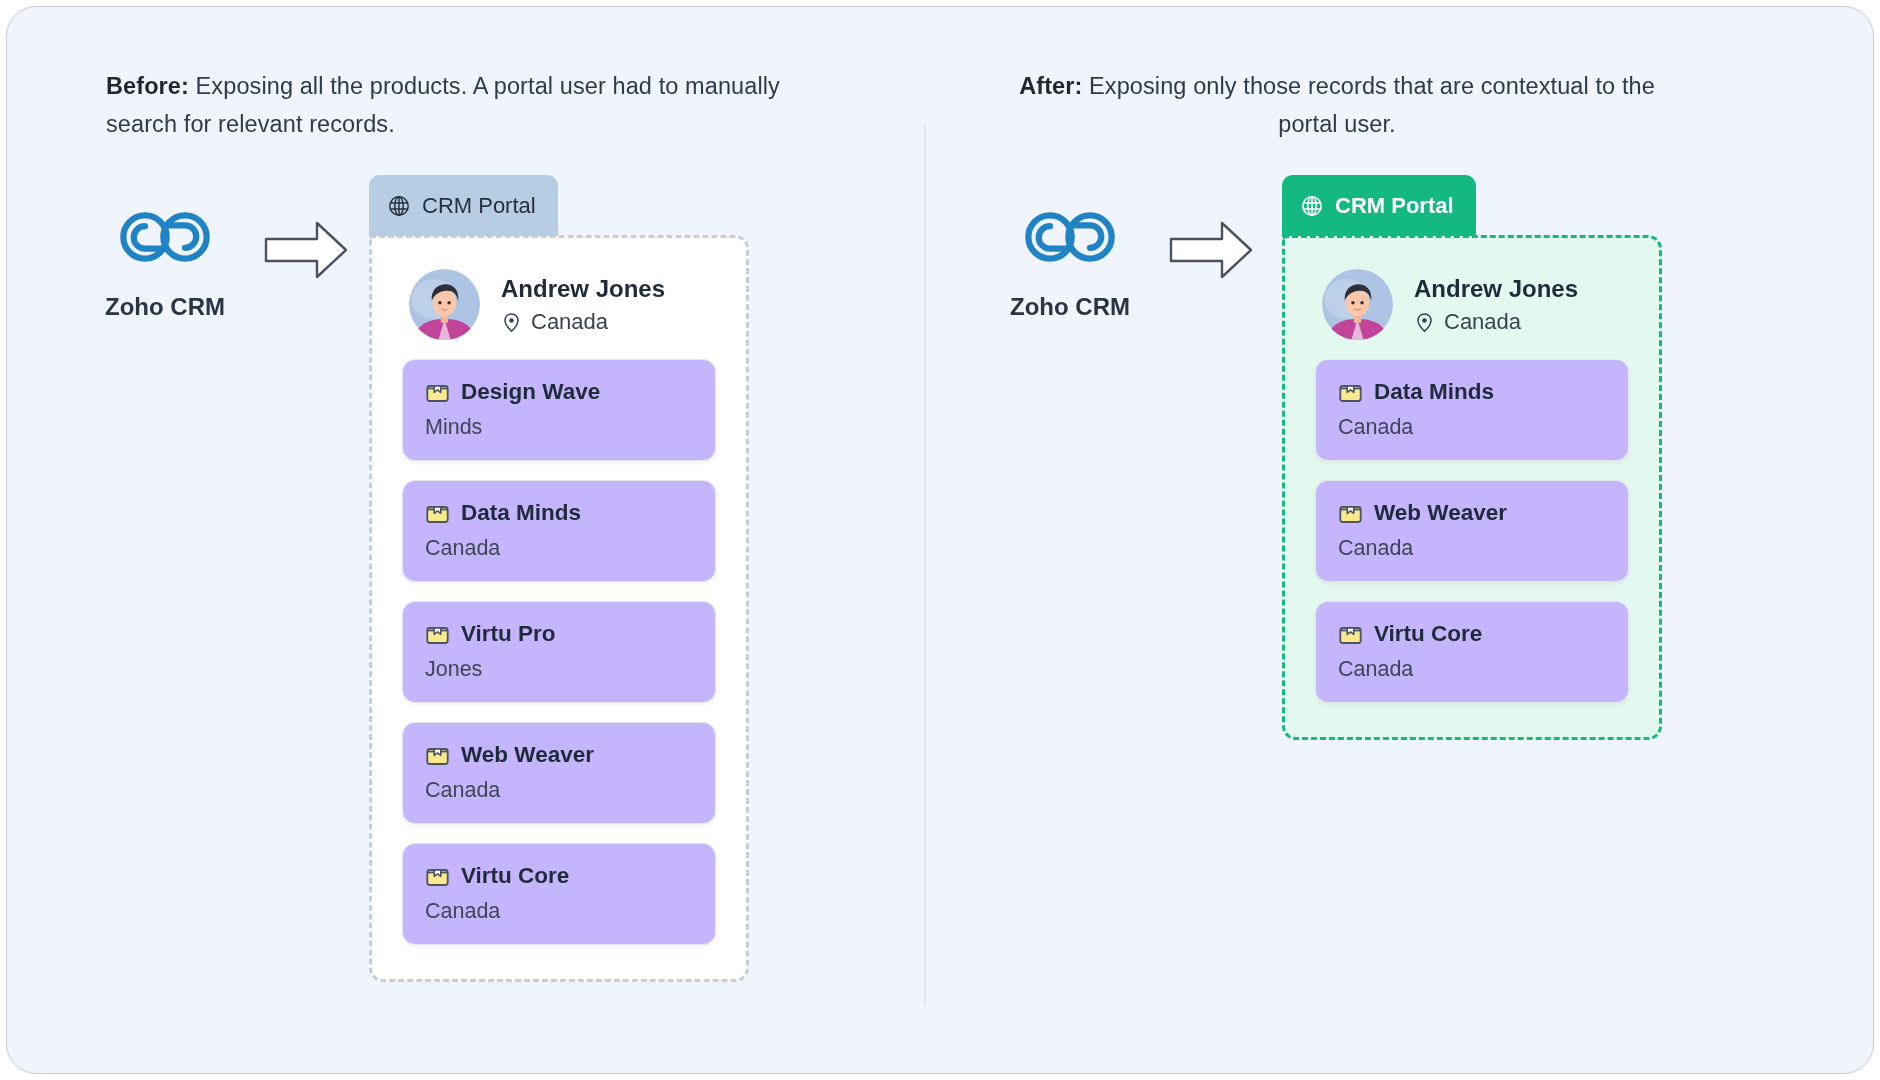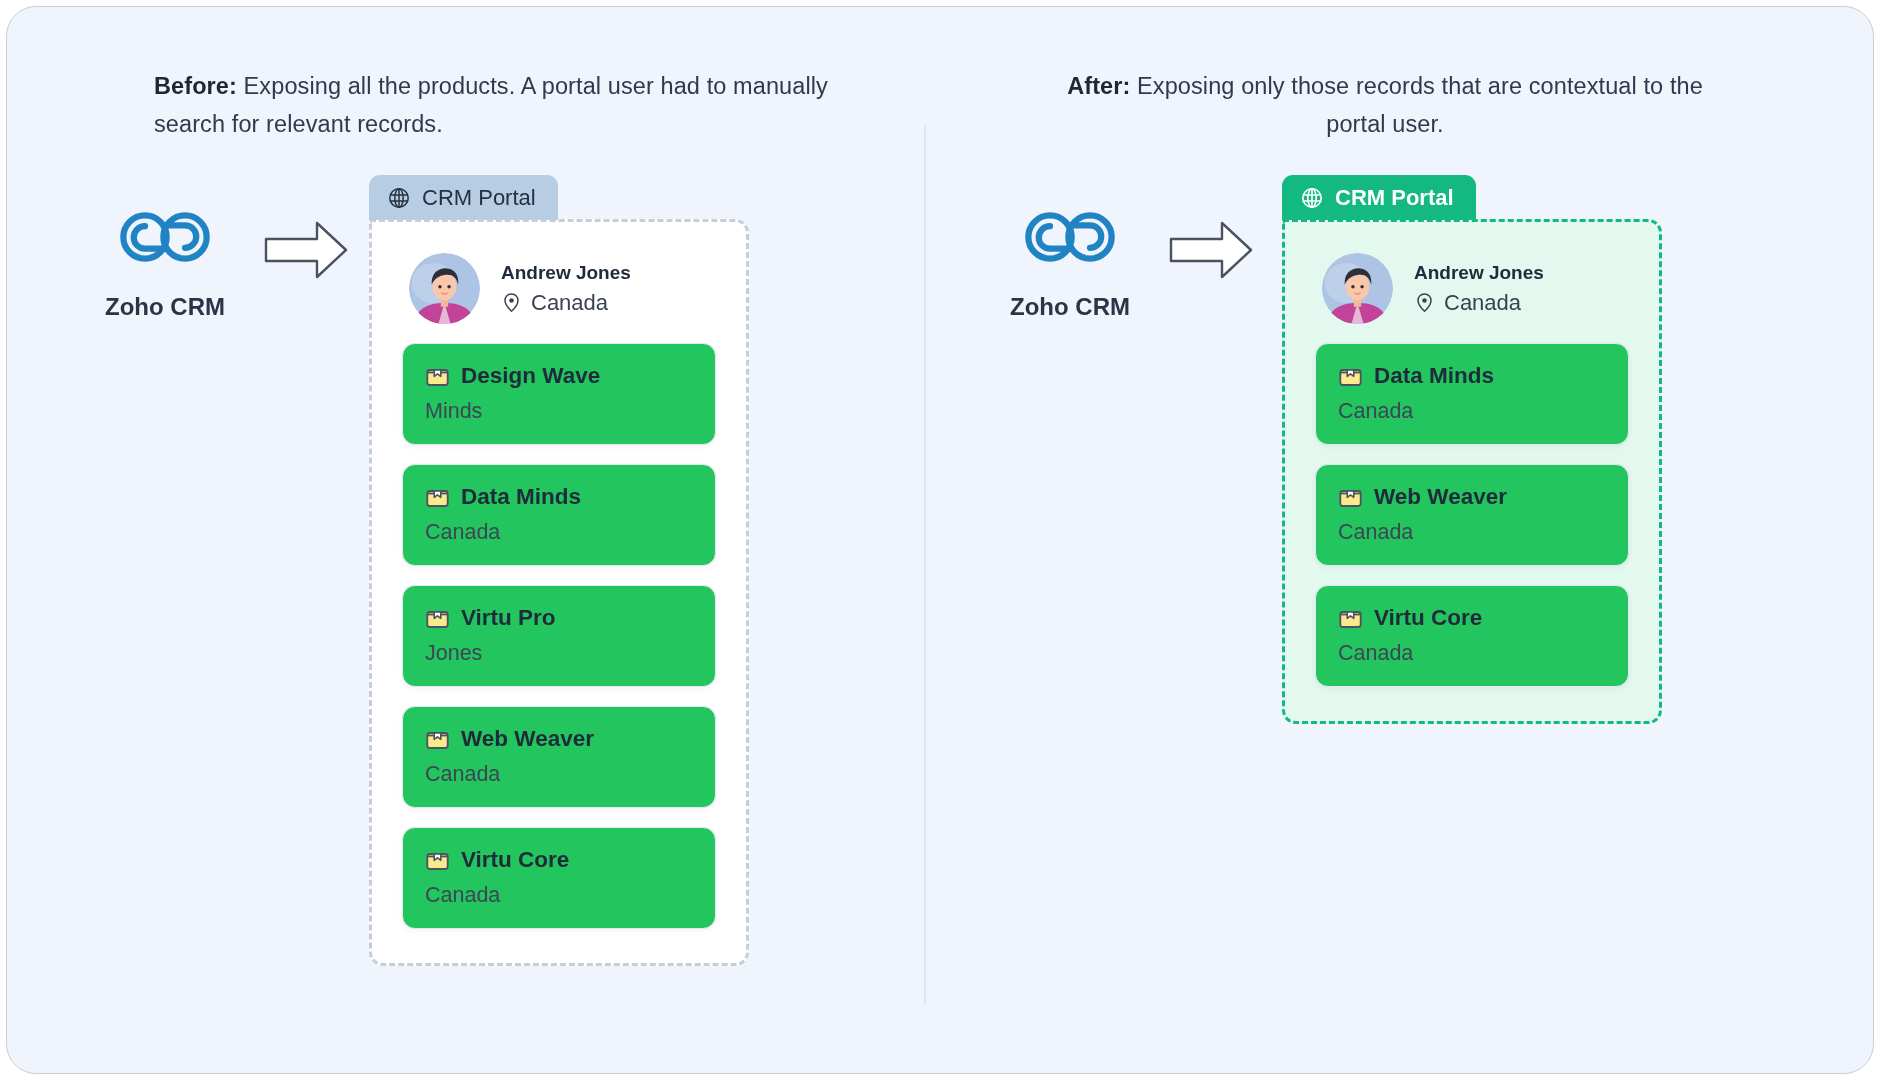--- a/index.html
+++ b/index.html
@@ -40,21 +40,20 @@
   .side-before { left: 0; width: 917px; height: 1080px; }
   .side-after  { left: 919px; width: 949px; height: 1080px; }
 
   .caption {
     position: absolute;
     font-size: 23.5px;
     line-height: 38px;
     color: #2f3a4c;
     font-weight: 400;
     letter-spacing: 0.1px;
-    margin-left: 48px;
   }
   .caption b { font-weight: 700; color: #1f2733; }
   .caption-before { left: 99px; top: 60px; width: 730px; }
   .caption-after  { left: 61px; top: 60px; width: 700px; text-align: center; }
 
   
   .zoho-block { position: absolute; text-align: center; }
   .zoho-before { left: 98px; top: 194px; width: 120px; }
   .zoho-after  { left: 1003px; top: 194px; width: 120px; }
   .zoho-logo { width: 100px; height: 72px; margin: 0 auto; display: block; }
@@ -77,21 +76,21 @@
   }
   .portal-before { left: 362px; top: 168px; width: 380px; }
   .portal-after  { left: 1275px; top: 168px; width: 380px; }
 
   .tab {
     position: relative;
     z-index: 3;
     display: inline-flex;
     align-items: center;
     gap: 11px;
-    height: 45px;
+    height: 61px;
     padding: 0 22px 0 18px;
     border-radius: 11px 11px 0 0;
     font-size: 22px;
     white-space: nowrap;
   }
   .tab-before { background: #b6cde3; color: #26303f; font-weight: 400; }
   .tab-after  { background: #13b981; color: #ffffff; font-weight: 700; }
 
   .tab-icon { width: 24px; height: 24px; display: block; flex: none; }
 
@@ -115,39 +114,39 @@
 
   
   .user-row {
     display: flex;
     align-items: center;
     gap: 20px;
     padding: 4px 0 18px 12px;
   }
   .avatar { width: 73px; height: 73px; flex: none; display: block; }
   .user-name {
-    font-size: 19px;
+    font-size: 24px;
     font-weight: 700;
     color: #1f2a3a;
     line-height: 1.25;
   }
   .user-loc {
     display: flex;
     align-items: center;
     gap: 9px;
     margin-top: 5px;
     font-size: 22px;
     color: #39424f;
   }
   .pin-icon { width: 21px; height: 21px; display: block; flex: none; }
 
   
   .cards { display: flex; flex-direction: column; gap: 19px; padding: 0 6px; }
   .card {
-    background: #22c55e;
+    background: #c4b5fd;
     border: 1px solid #e3e7ee;
     border-radius: 13px;
     padding: 19px 22px 20px 22px;
     box-shadow: 0 2px 5px rgba(30, 45, 70, 0.055);
   }
   .card-title {
     display: flex;
     align-items: center;
     gap: 11px;
     font-size: 22.5px;

